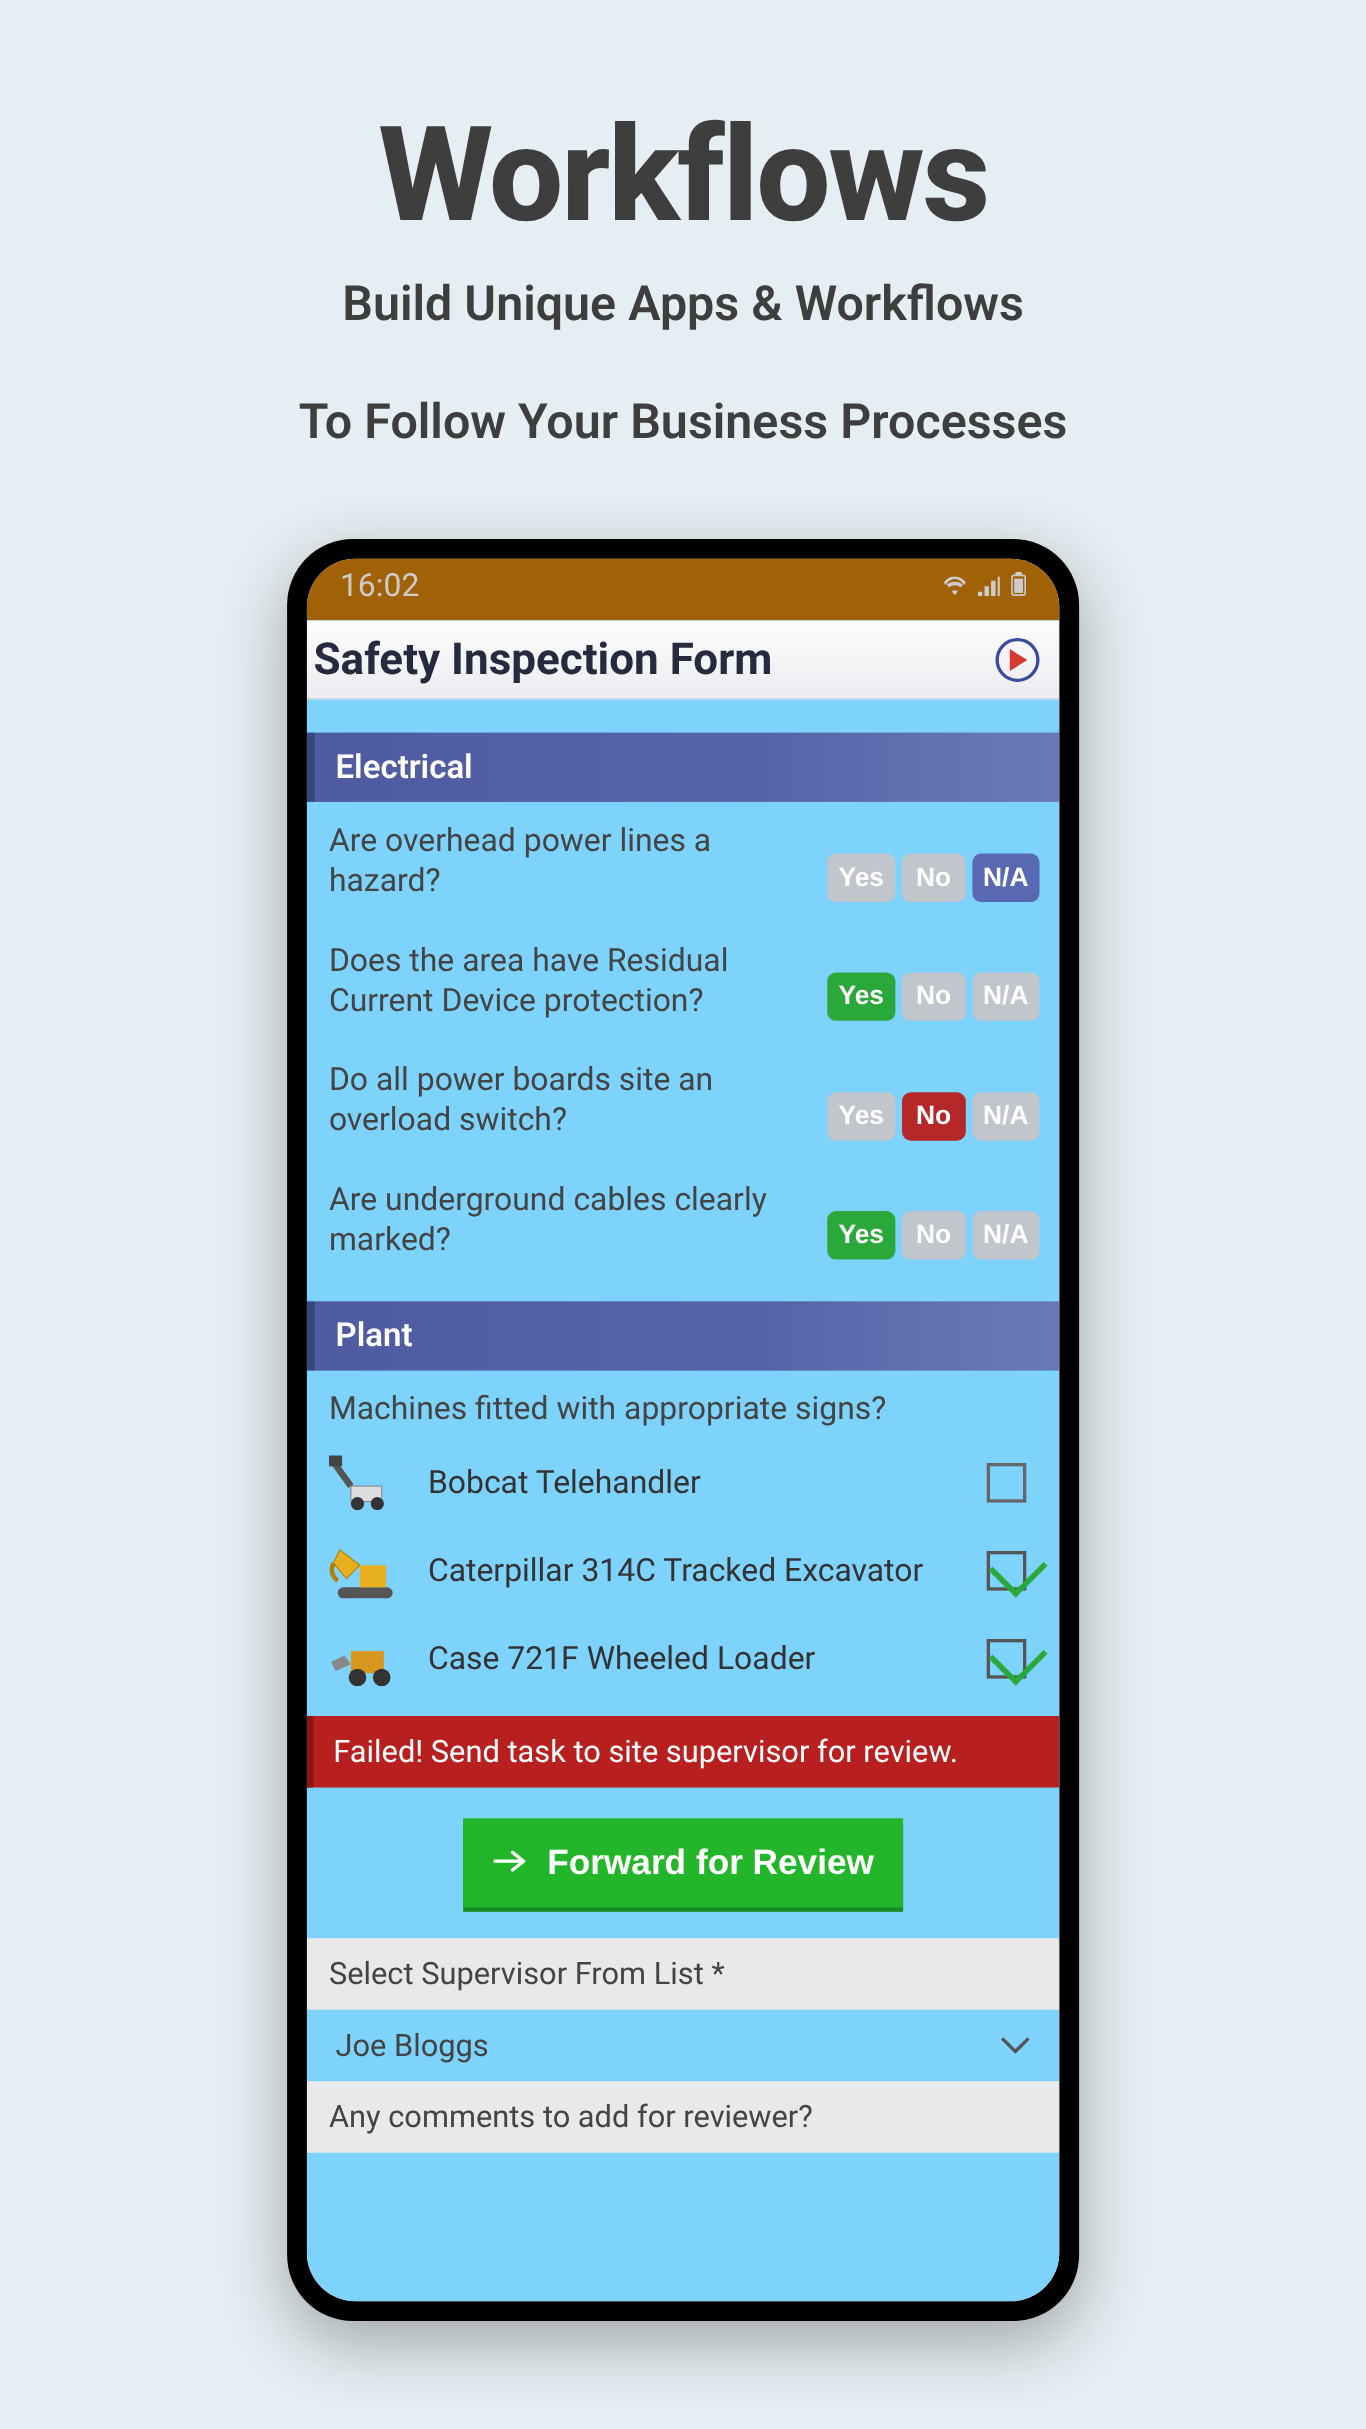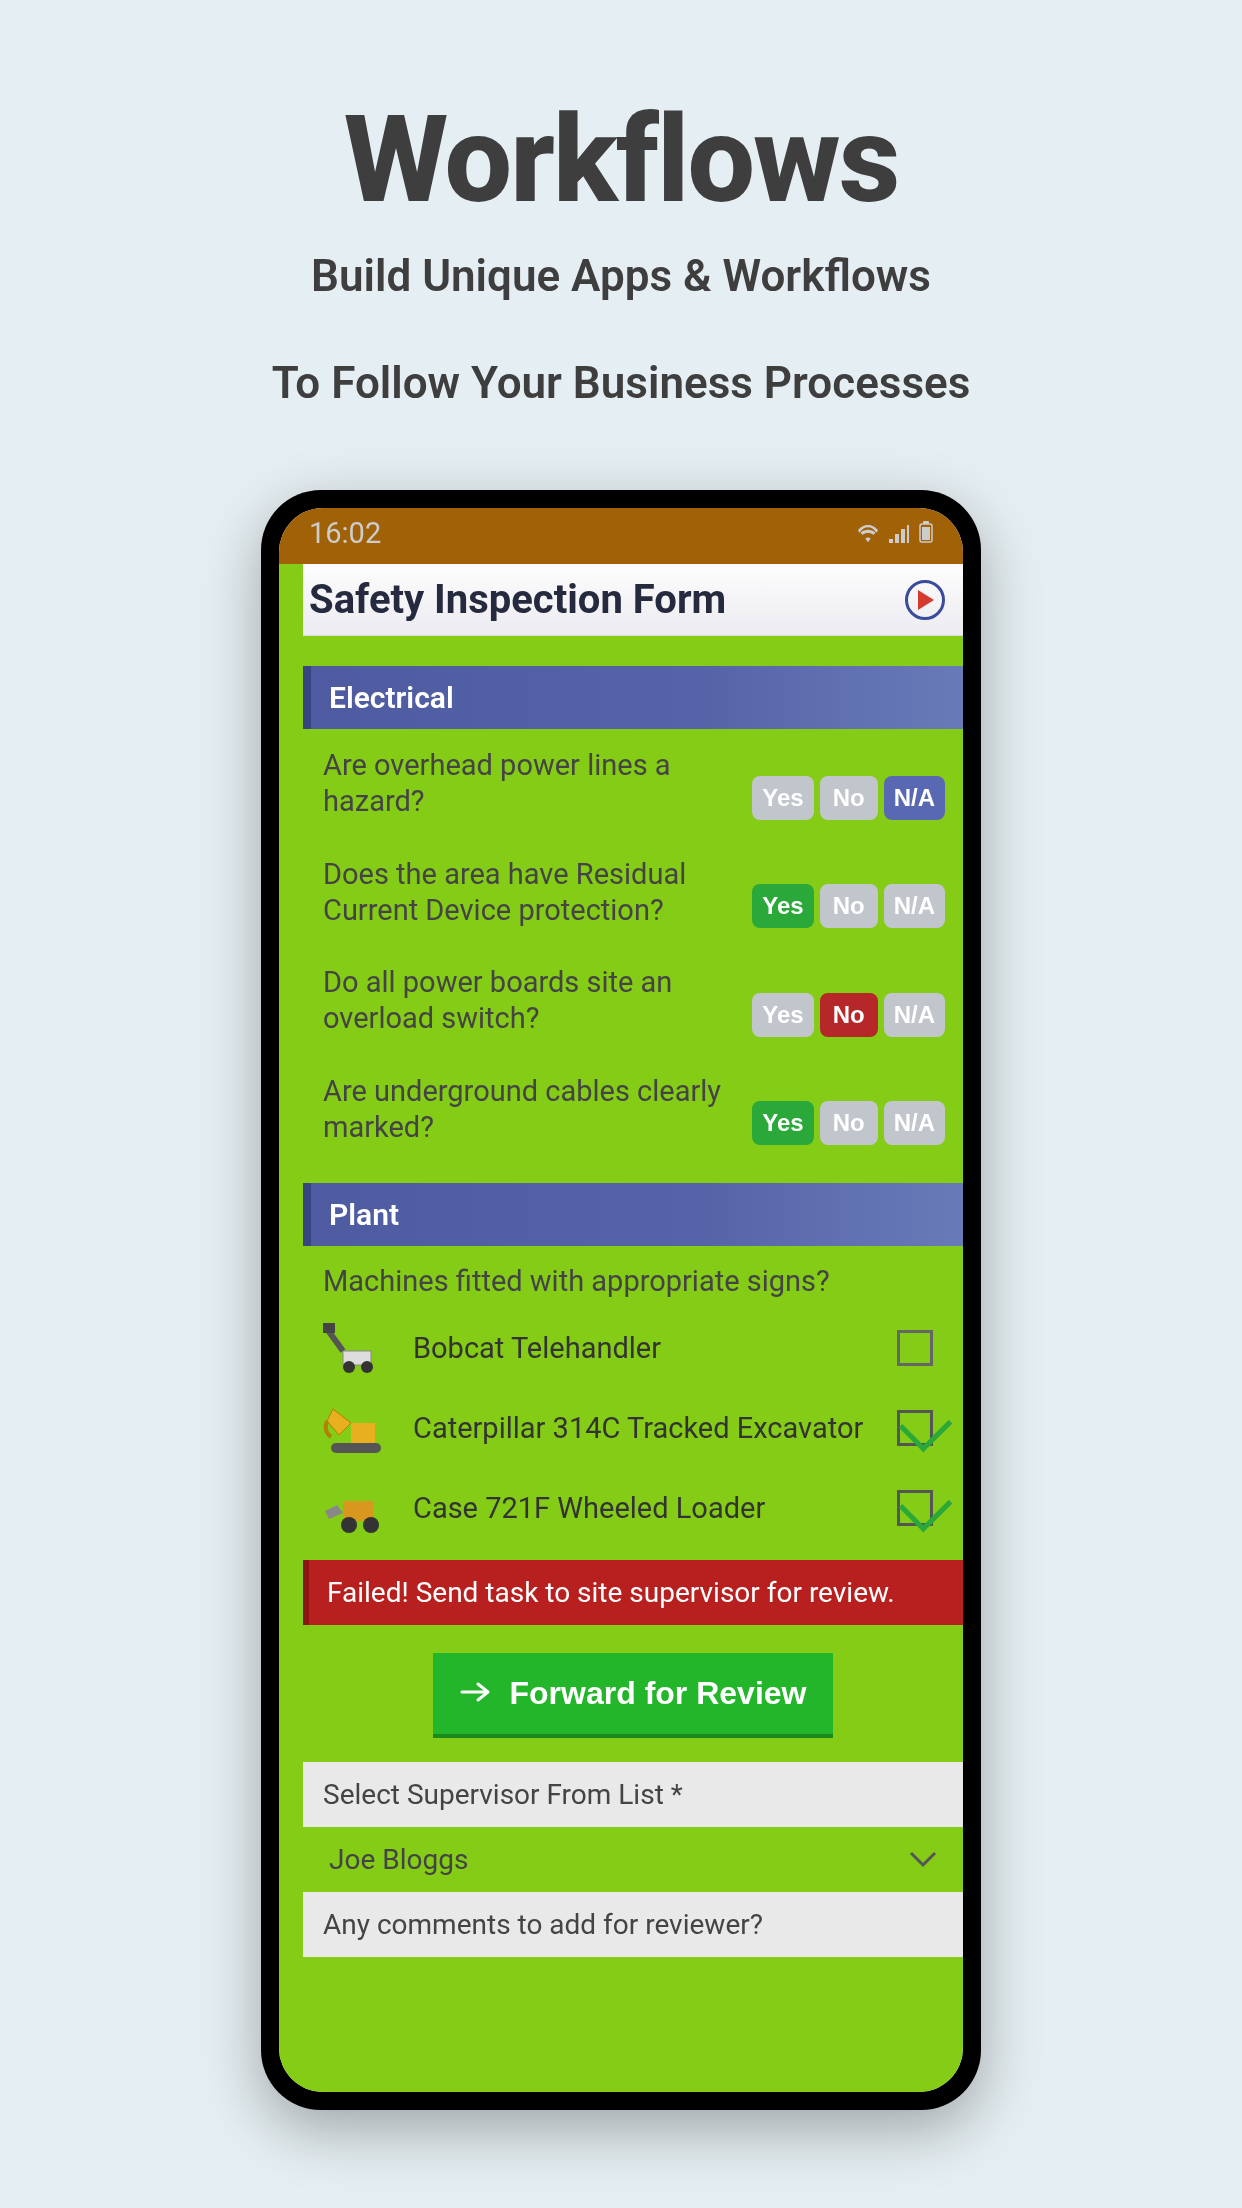--- a/index.html
+++ b/index.html
@@ -66,22 +66,21 @@
     width: 16px; height: 16px;
     background: #222;
     border-radius: 50%;
   }
   .sensor1 { position:absolute; top:22px; left:200px; width:12px; height:12px; background:#222; border-radius:50%; }
   .sensor2 { position:absolute; top:22px; left:230px; width:12px; height:12px; background:#222; border-radius:50%; }
 
   .screen {
     height: calc(100% - 56px);
     overflow: hidden;
-    background: #84cc16;
-    padding-left: 24px;
+    background: #7dd3fc;
   }
 
   .app-header {
     display: flex;
     align-items: center;
     justify-content: space-between;
     padding: 12px 18px 12px 6px;
     border-bottom: 1px solid #ddd;
     background: linear-gradient(to bottom, #fdfdfd, #ececf1);
   }

